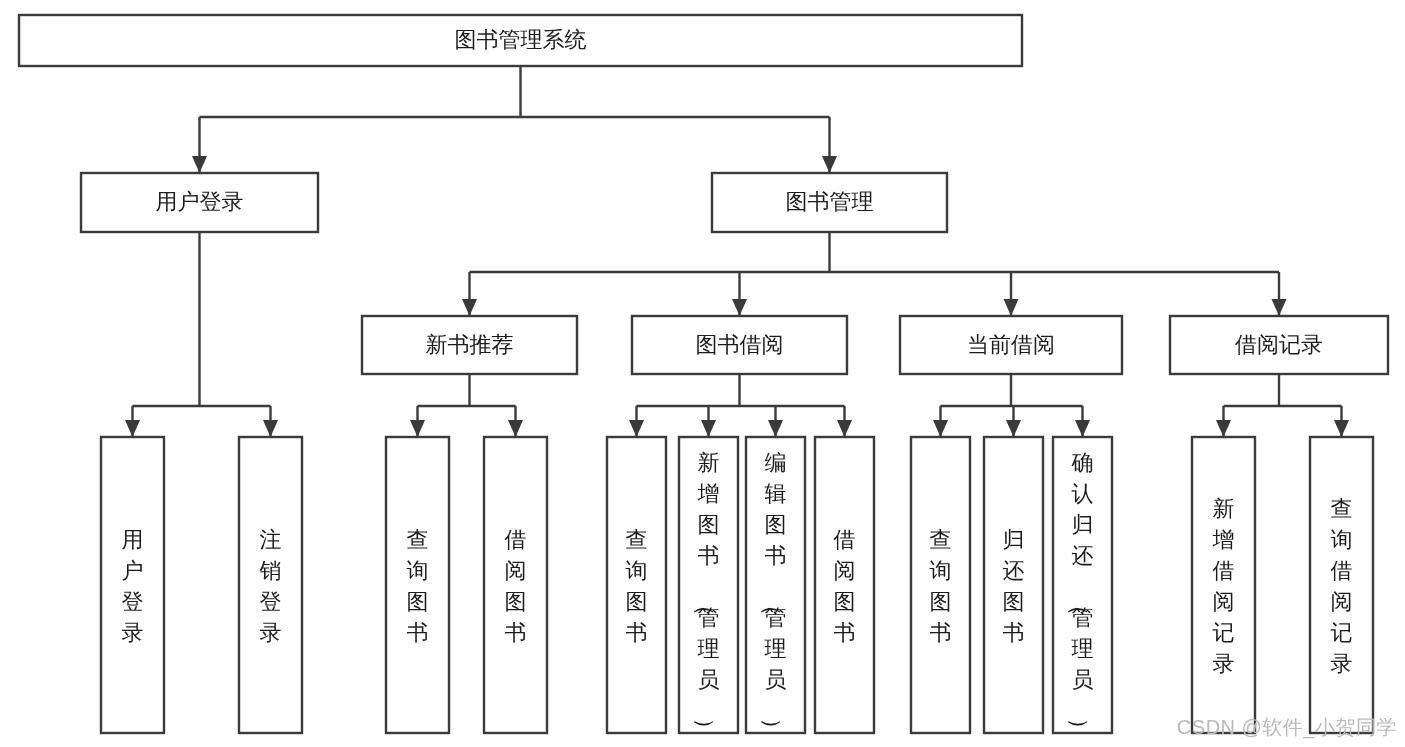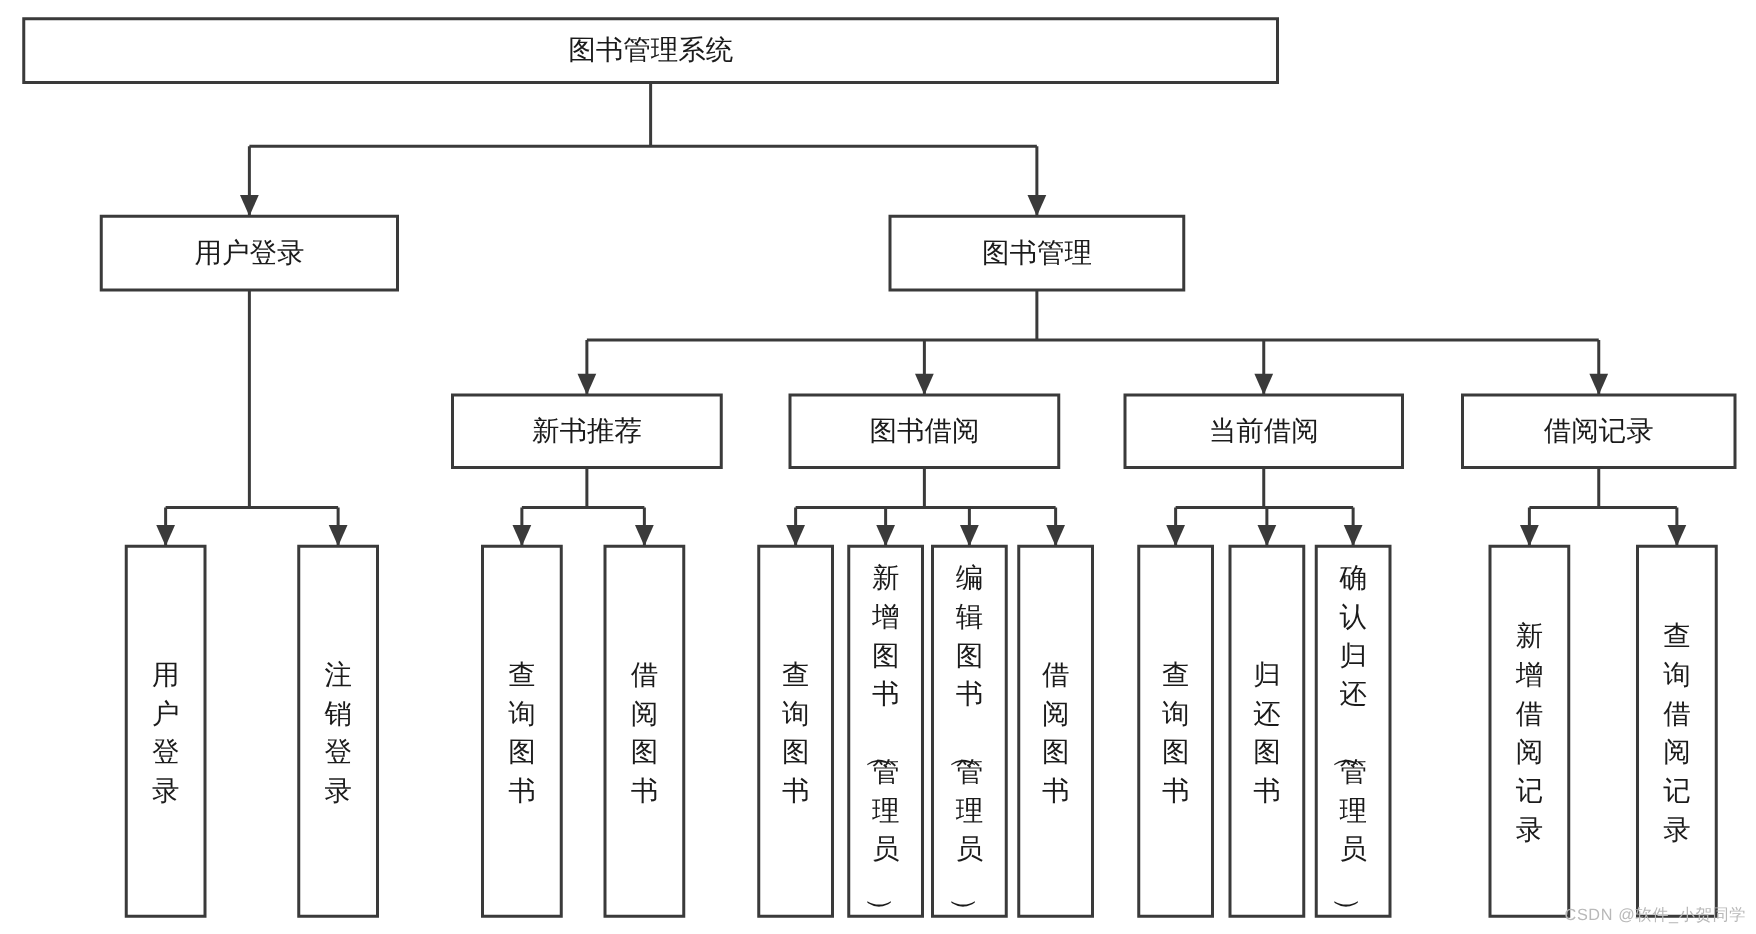--- a/index.html
+++ b/index.html
@@ -54,21 +54,21 @@
     font-family: "Liberation Sans", "DejaVu Sans", sans-serif;
     font-size: 22px;
     fill: #1b1b1b;
     text-anchor: middle;
   }
   .watermark-text {
     position: absolute;
     right: 8px;
     bottom: 6px;
     font-family: "Liberation Sans", "DejaVu Sans", sans-serif;
-    font-size: 13px;
+    font-size: 20px;
     color: #b9b9b9;
     letter-spacing: 0.5px;
     white-space: nowrap;
     user-select: none;
   }
 </style>
 </head>
 <body>
 
 <div id="diagram-root">

